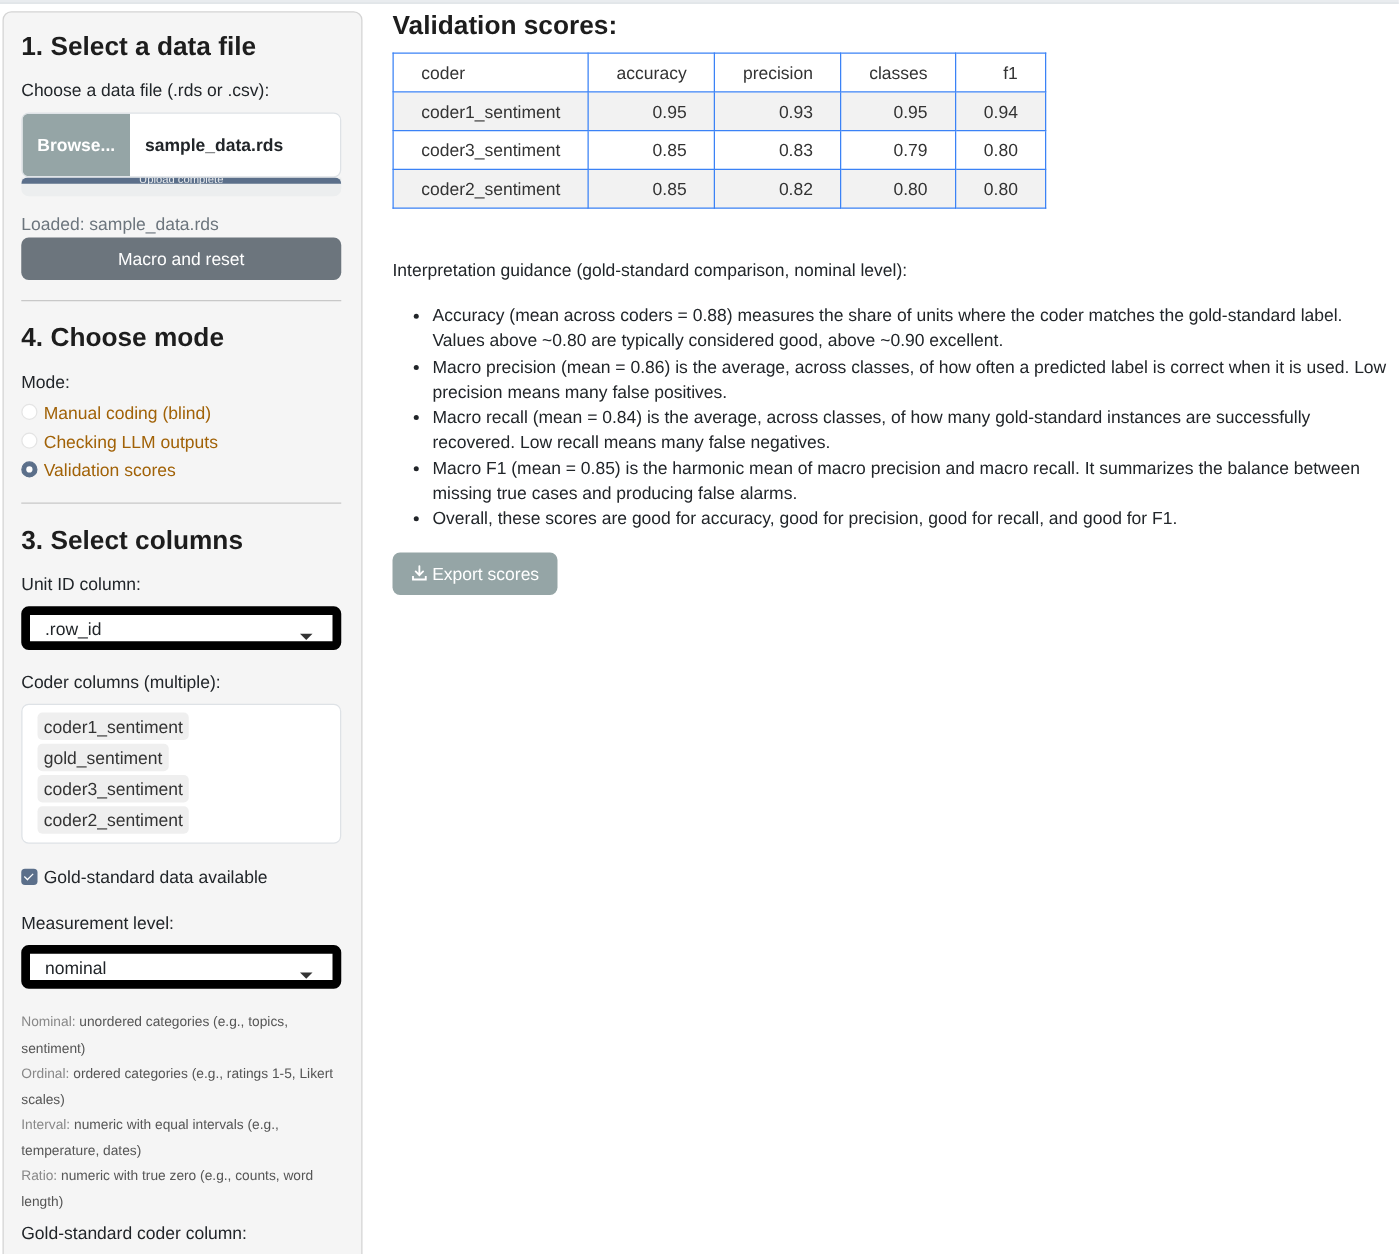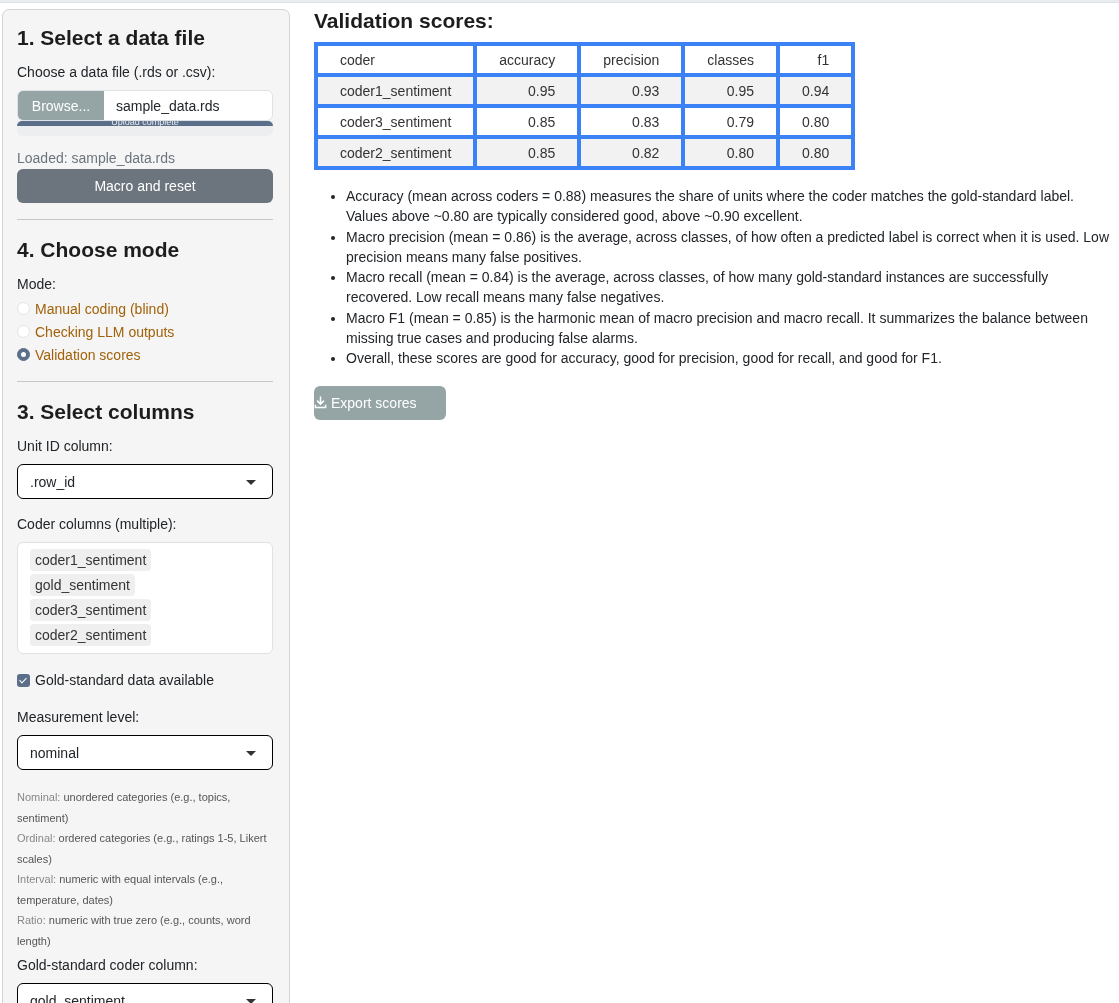--- a/index.html
+++ b/index.html
@@ -19,21 +19,21 @@
       background: #f5f5f5;
       border: 1px solid #d4d4d4;
       border-radius: 7px;
       padding: 14px 16px 0 14px;
     }
     .sec-title {
       font-size: 21px; font-weight: 700; color: #1d1d1d; margin-bottom: 10px;
       line-height: 28px;
     }
     .lbl { font-size: 14px; color: #212529; line-height: 20px; margin-bottom: 8px; }
-    .file-group { display: flex; height: 31px; border: 1px solid #dee2e6; border-radius: 6px; overflow: hidden; background: #fff; }
+    .file-group { display: flex; height: 52px; border: 1px solid #dee2e6; border-radius: 6px; overflow: hidden; background: #fff; font-weight: bold; }
     .browse-btn {
       width: 86px; background: #95a5a6; color: #fff; font-size: 14px;
       display: flex; align-items: center; justify-content: center;
     }
     .file-name { flex: 1; padding: 0 12px; display: flex; align-items: center; font-size: 14px; color: #212529; }
     .progress {
       margin-top: 0; height: 15px; background: #eceeef; border-radius: 0 0 6px 6px; position: relative; overflow: hidden;
     }
     .progress-bar {
       position: absolute; left: 0; top: 0; height: 5px; width: 100%;
@@ -52,21 +52,21 @@
     .radio-row { display: flex; align-items: center; height: 23px; font-size: 14px; color: #a16207; }
     .radio {
       width: 13px; height: 13px; border-radius: 50%; background: #fff; border: 1px solid #e4e4e4;
       margin-right: 5px; flex-shrink: 0; position: relative;
     }
     .radio.checked { background: #5b6f8a; border-color: #5b6f8a; }
     .radio.checked::after {
       content: ""; position: absolute; left: 3px; top: 3px; width: 5px; height: 5px; border-radius: 50%; background: #fff;
     }
     .select {
-      width: 256px; height: 35px; background: #fff; border: 1px solid #000000; border-radius: 6px;
+      width: 256px; height: 35px; background: #fff; border: 7px solid #000000; border-radius: 6px;
       display: flex; align-items: center; padding: 0 12px; position: relative; font-size: 14px; color: #212529;
     }
     .caret {
       position: absolute; right: 16px; top: 15px; width: 0; height: 0;
       border-left: 5px solid transparent; border-right: 5px solid transparent; border-top: 5px solid #333;
     }
     .multi {
       width: 256px; background: #fff; border: 1px solid #dee2e6; border-radius: 6px;
       padding: 6px 12px 4px 12px;
     }
@@ -83,33 +83,33 @@
       content: ""; position: absolute; left: 4px; top: 2px; width: 3px; height: 6px;
       border: solid #fff; border-width: 0 1.5px 1.5px 0; transform: rotate(45deg);
     }
     .help { font-size: 11px; color: #555; line-height: 20.5px; }
     .help .hk { color: #888; }
 
     .main { position: absolute; left: 314px; top: 6px; width: 800px; }
     .main-title { font-size: 21px; color: #1d1d1d; line-height: 30px; margin-bottom: 6px; }
     table.scores { border-collapse: collapse; font-size: 14px; color: #333; }
     table.scores th, table.scores td {
-      border: 4px solid #3b82f6; height: 31px; padding: 0 22px; font-weight: 400;
+      border: 1px solid #3b82f6; height: 31px; padding: 0 22px; font-weight: 400;
     }
     table.scores th { text-align: right; background: #fff; }
     table.scores th:first-child, table.scores td:first-child { text-align: left; }
     table.scores td { text-align: right; }
     table.scores tr.odd td { background: #f2f2f2; }
     table.scores tr.even td { background: #fff; }
     .guide-title { margin-top: 39px; font-size: 14px; line-height: 20px; color: #212529; }
     ul.guide { margin-top: 16px; padding-left: 32px; font-size: 14px; line-height: 20.3px; color: #212529; }
     ul.guide li { margin-bottom: 0; }
     .export-btn {
       margin-top: 17px; width: 132px; height: 34px; background: #95a5a6; color: #fff; border-radius: 6px;
-      display: flex; align-items: center; justify-content: flex-start; font-size: 14px; border: none;
+      display: flex; align-items: center; justify-content: center; font-size: 14px; border: none;
     }
     .export-btn svg { margin-right: 4px; }
   </style>
 </head>
 <body>
 
 <div class="topline"></div>
 
 <aside class="sidebar">
 
@@ -217,20 +217,21 @@
       <tr class="odd">
         <td>coder2_sentiment</td>
         <td>0.85</td>
         <td>0.82</td>
         <td>0.80</td>
         <td>0.80</td>
       </tr>
     </tbody>
   </table>
 
+  <p class="guide-title">Interpretation guidance (gold-standard comparison, nominal level):</p>
   <ul class="guide">
     <li>Accuracy (mean across coders = 0.88) measures the share of units where the coder matches the gold-standard label. Values above ~0.80 are typically considered good, above ~0.90 excellent.</li>
     <li>Macro precision (mean = 0.86) is the average, across classes, of how often a predicted label is correct when it is used. Low precision means many false positives.</li>
     <li>Macro recall (mean = 0.84) is the average, across classes, of how many gold-standard instances are successfully recovered. Low recall means many false negatives.</li>
     <li>Macro F1 (mean = 0.85) is the harmonic mean of macro precision and macro recall. It summarizes the balance between missing true cases and producing false alarms.</li>
     <li>Overall, these scores are good for accuracy, good for precision, good for recall, and good for F1.</li>
   </ul>
 
   <button class="export-btn">
     <svg width="13" height="13" viewBox="0 0 14 14">

